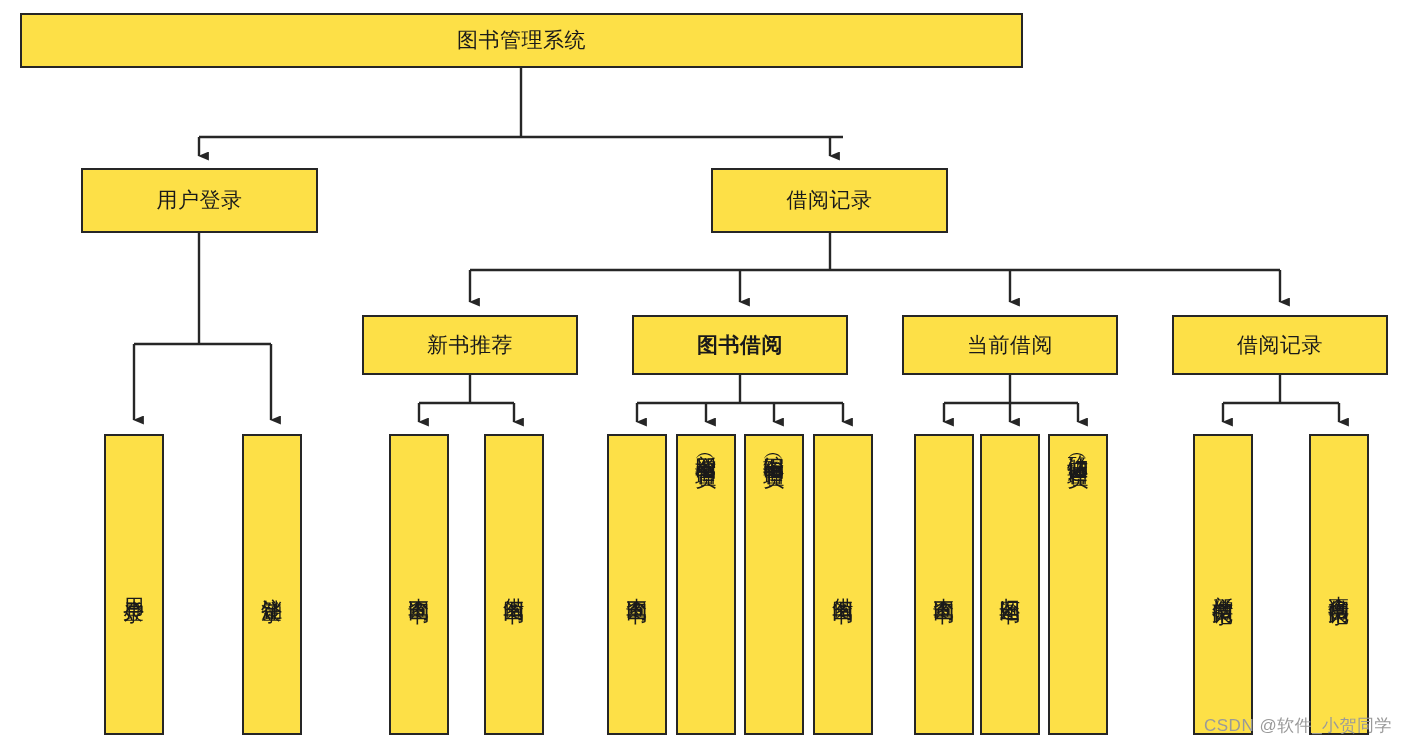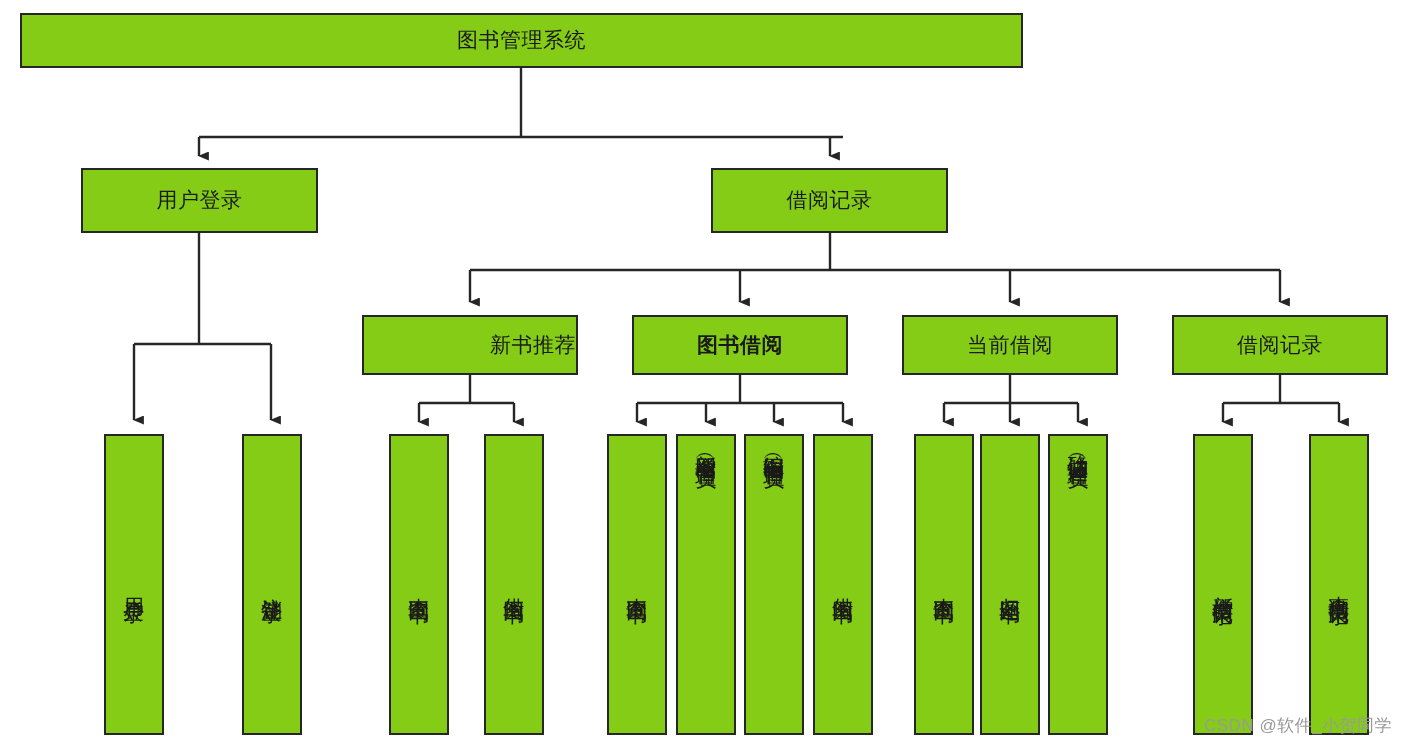--- a/index.html
+++ b/index.html
@@ -8,21 +8,21 @@
     background:#ffffff;
     font-family:"Liberation Sans","DejaVu Sans",sans-serif;
     overflow:hidden;
   }
   #stage{position:relative;width:1405px;height:747px;}
   svg#wires{position:absolute;left:0;top:0;width:1405px;height:747px;pointer-events:none;}
 
   .node{
     position:absolute;
     box-sizing:border-box;
-    background:#84cc16;
+    background:#fde047;
     border:2px solid #262626;
     display:flex;
     align-items:center;
     justify-content:center;
     color:#1a1a1a;
     z-index:2;
   }
   .node .lbl{
     display:block;
     text-align:center;
@@ -120,21 +120,21 @@
     <span class="lbl">图书管理系统</span>
   </div>
 
   <div class="node h-node" style="left:81px;top:168px;width:237px;height:65px;">
     <span class="lbl">用户登录</span>
   </div>
   <div class="node h-node" style="left:711px;top:168px;width:237px;height:65px;">
     <span class="lbl">借阅记录</span>
   </div>
 
-  <div class="node h-node" style="left:362px;top:315px;width:216px;height:60px;justify-content:flex-end;">
+  <div class="node h-node" style="left:362px;top:315px;width:216px;height:60px;">
     <span class="lbl">新书推荐</span>
   </div>
   <div class="node h-node" style="left:632px;top:315px;width:216px;height:60px;font-weight:bold;">
     <span class="lbl">图书借阅</span>
   </div>
   <div class="node h-node" style="left:1172px;top:315px;width:216px;height:60px;">
     <span class="lbl">借阅记录</span>
   </div>
   <div class="node h-node" style="left:902px;top:315px;width:216px;height:60px;">
     <span class="lbl">当前借阅</span>

